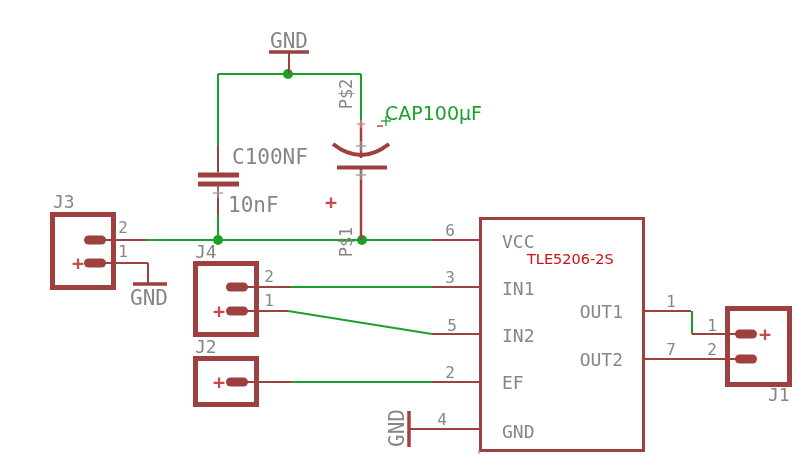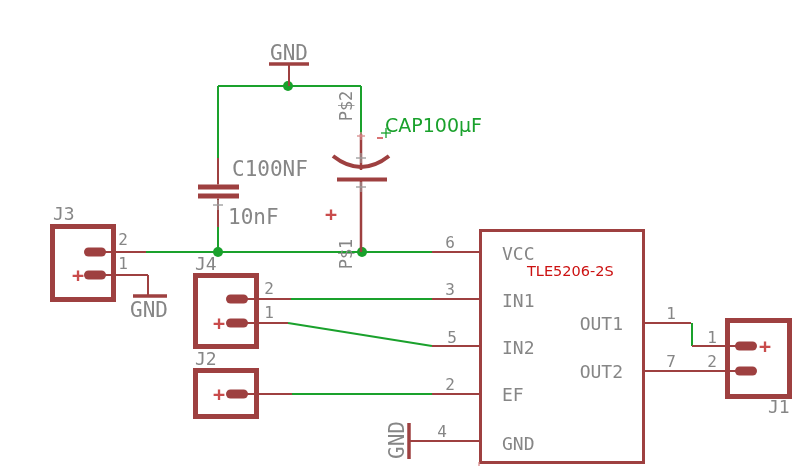--- a/index.html
+++ b/index.html
@@ -1,16 +1,16 @@
 <!DOCTYPE html>
 <html><head>
 <meta charset="utf-8">
 <style>
   html,body{margin:0;padding:0;background:#fff;}
-  #canvas{position:relative;width:800px;height:454px;background:#ffffff;overflow:hidden;margin-top:12px;}
+  #canvas{position:relative;width:800px;height:454px;background:#ffffff;overflow:hidden;}
   svg{display:block;}
   text{user-select:none;}
   .mono{font-family:"DejaVu Sans Mono","Liberation Mono",monospace;}
   .sans{font-family:"DejaVu Sans","Liberation Sans",sans-serif;}
   .gray{fill:#868686;}
   .greenT{fill:#1aa12c;}
   .redT{fill:#cc1111;}
   .plusT{fill:#c94c4c;font-weight:bold;}
   .wire{stroke:#1aa12c;stroke-width:2;fill:none;}
   .sym{stroke:#9e4040;fill:none;}

